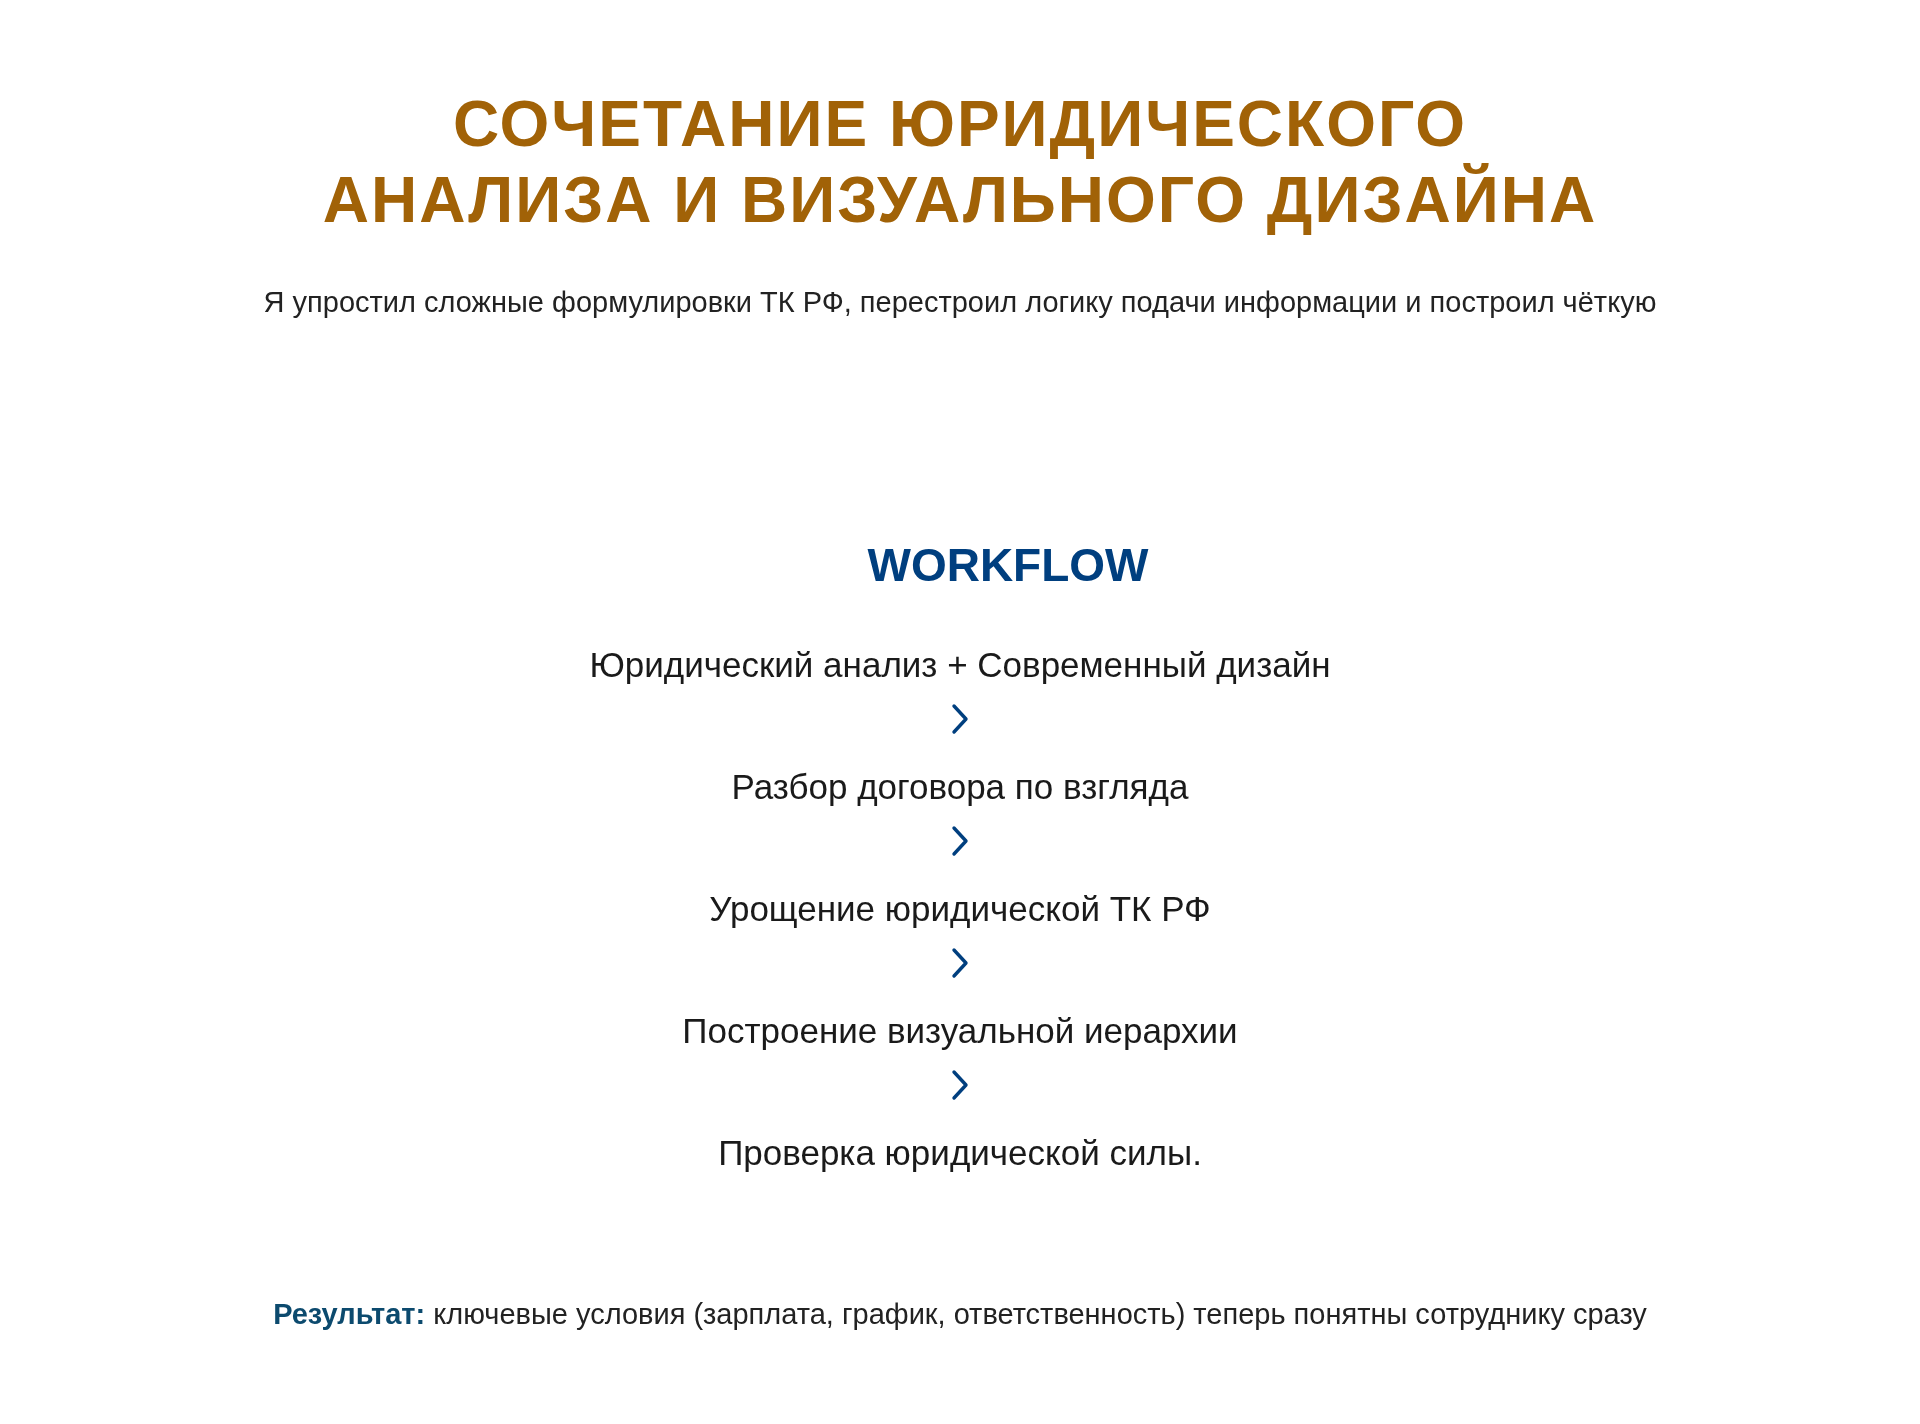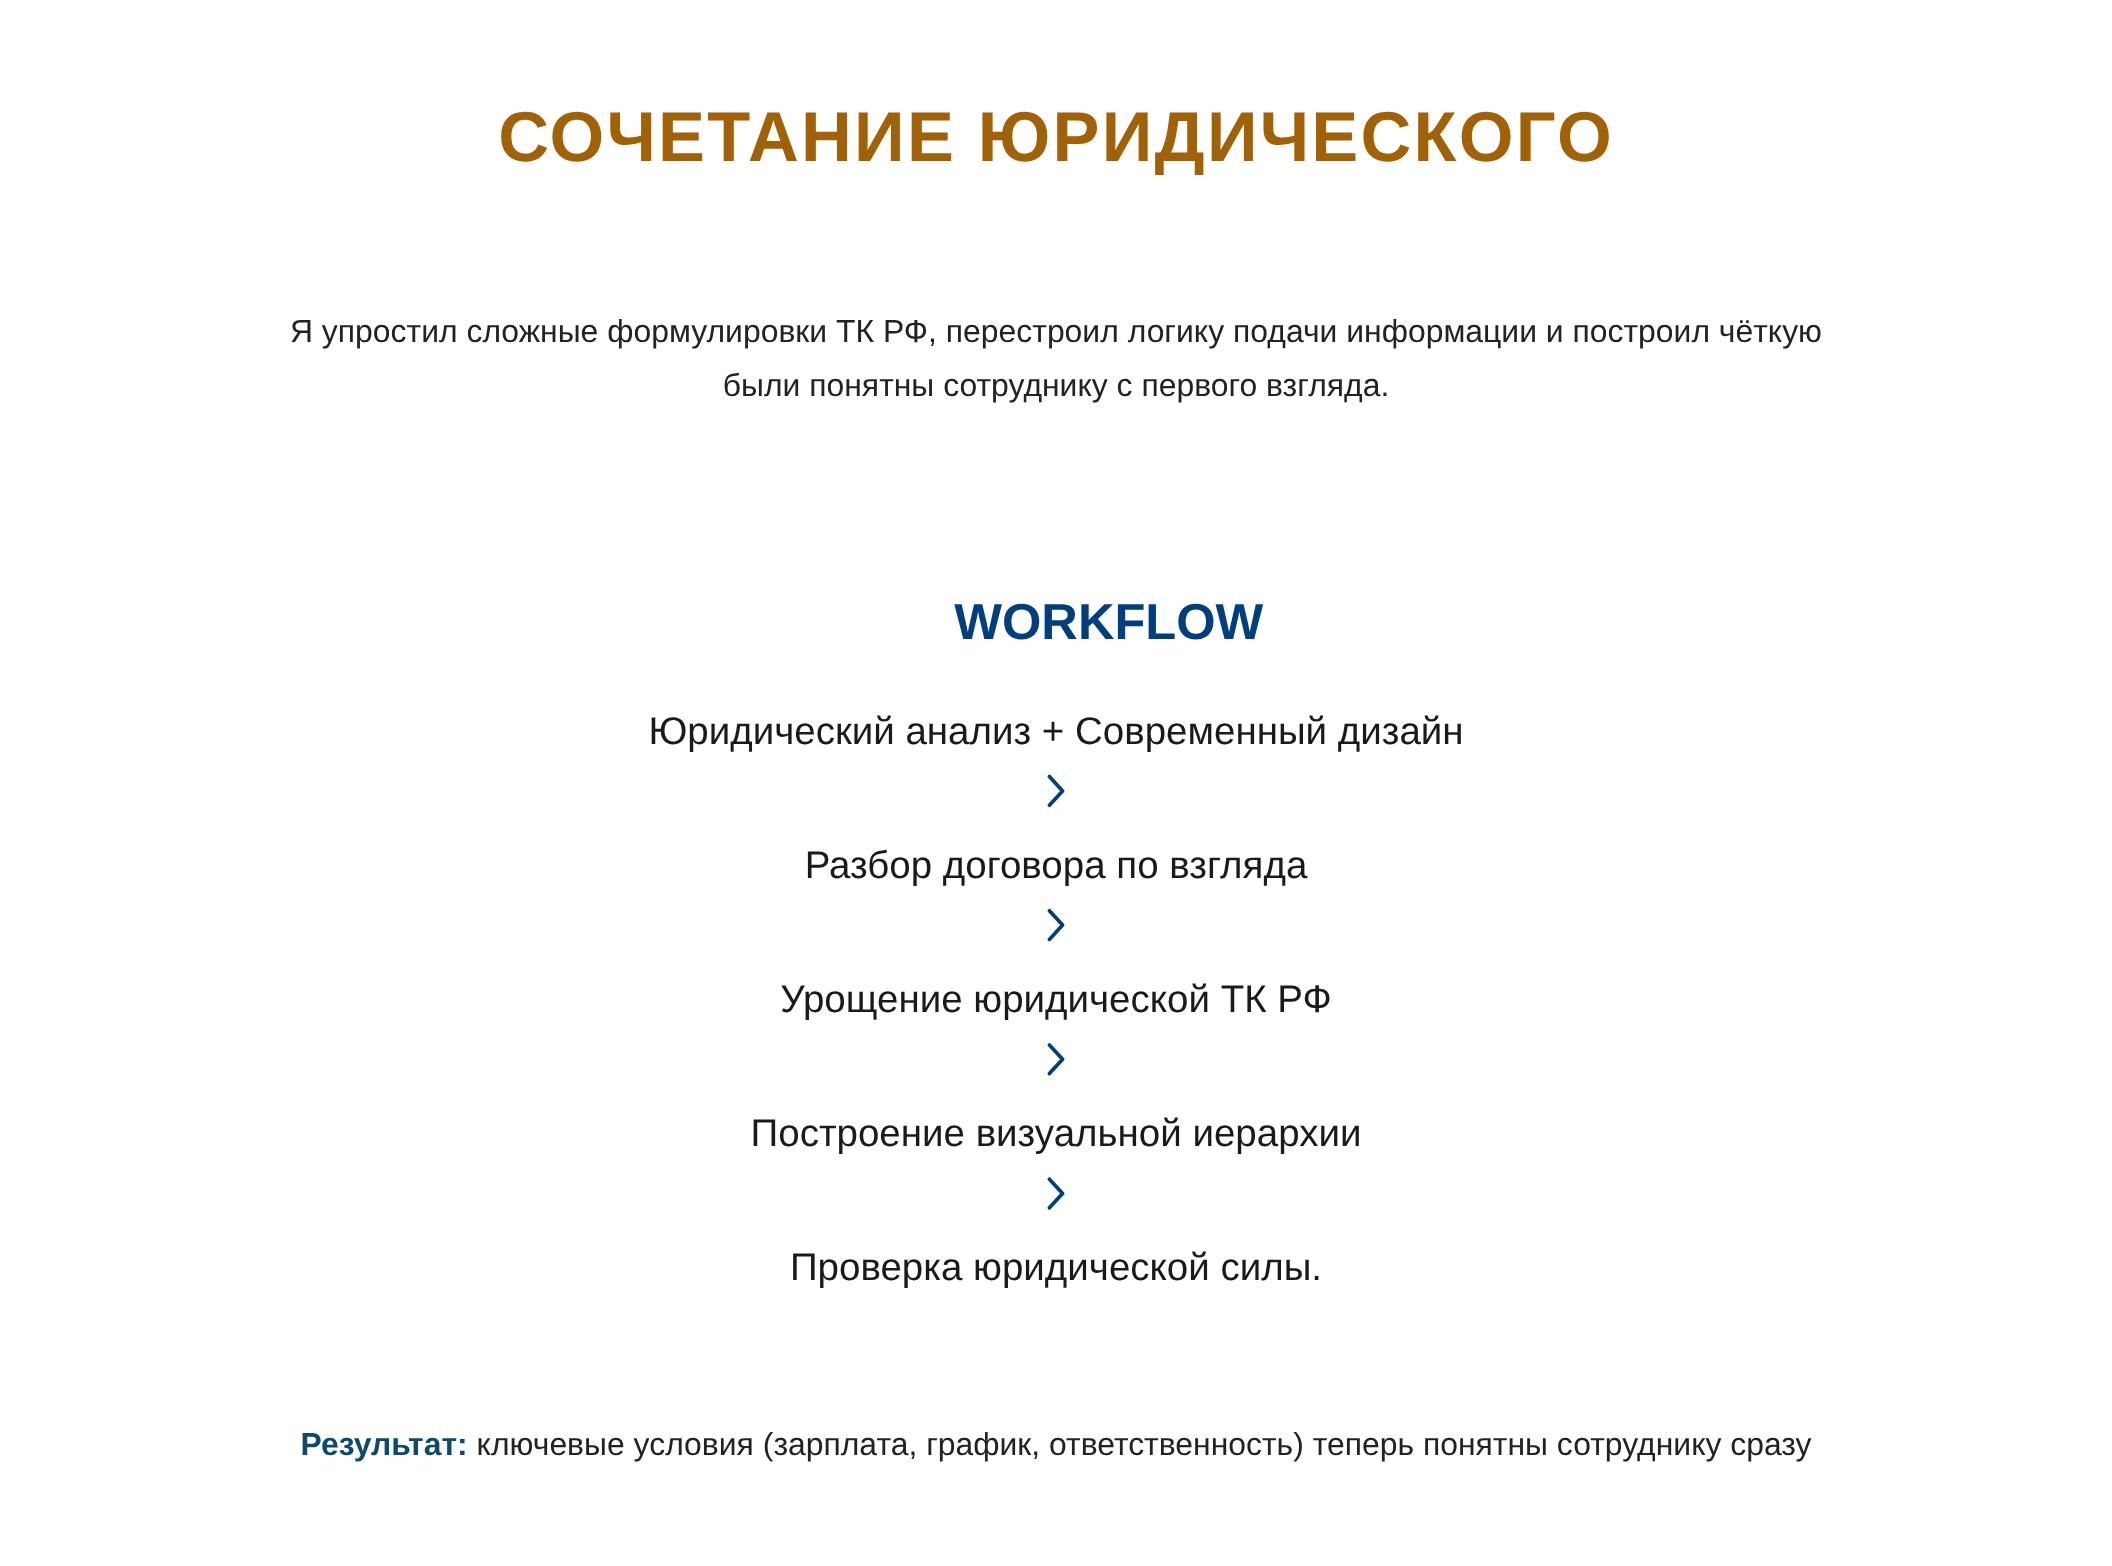--- a/index.html
+++ b/index.html
@@ -91,25 +91,25 @@
     .result .result-label {
       font-weight: 700;
       color: #0c4a6e;
     }
   </style>
 </head>
 <body>
 
 <h1 class="page-title">
   <span>СОЧЕТАНИЕ ЮРИДИЧЕСКОГО</span>
+  <span>АНАЛИЗА И ВИЗУАЛЬНОГО ДИЗАЙНА</span>
 </h1>
 
 <p class="intro">
   <span>Я упростил сложные формулировки ТК РФ, перестроил логику подачи информации и построил чёткую</span>
-  <span>были понятны сотруднику с первого взгляда.</span>
 </p>
 
 <h2 class="workflow-title">WORKFLOW</h2>
 
 <ul class="workflow-list">
   <li class="step">Юридический анализ + Современный дизайн</li>
   <li class="chevron">
     <svg viewBox="0 0 22 34">
         <polyline points="5,4 17,17 5,30" fill="none" stroke="#003f7f" stroke-width="3.4" stroke-linecap="round" stroke-linejoin="round"></polyline>
       </svg>

